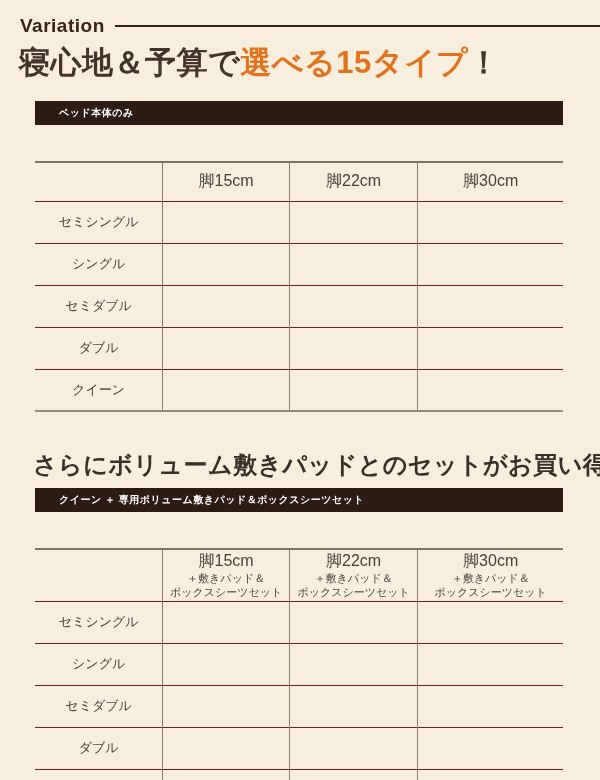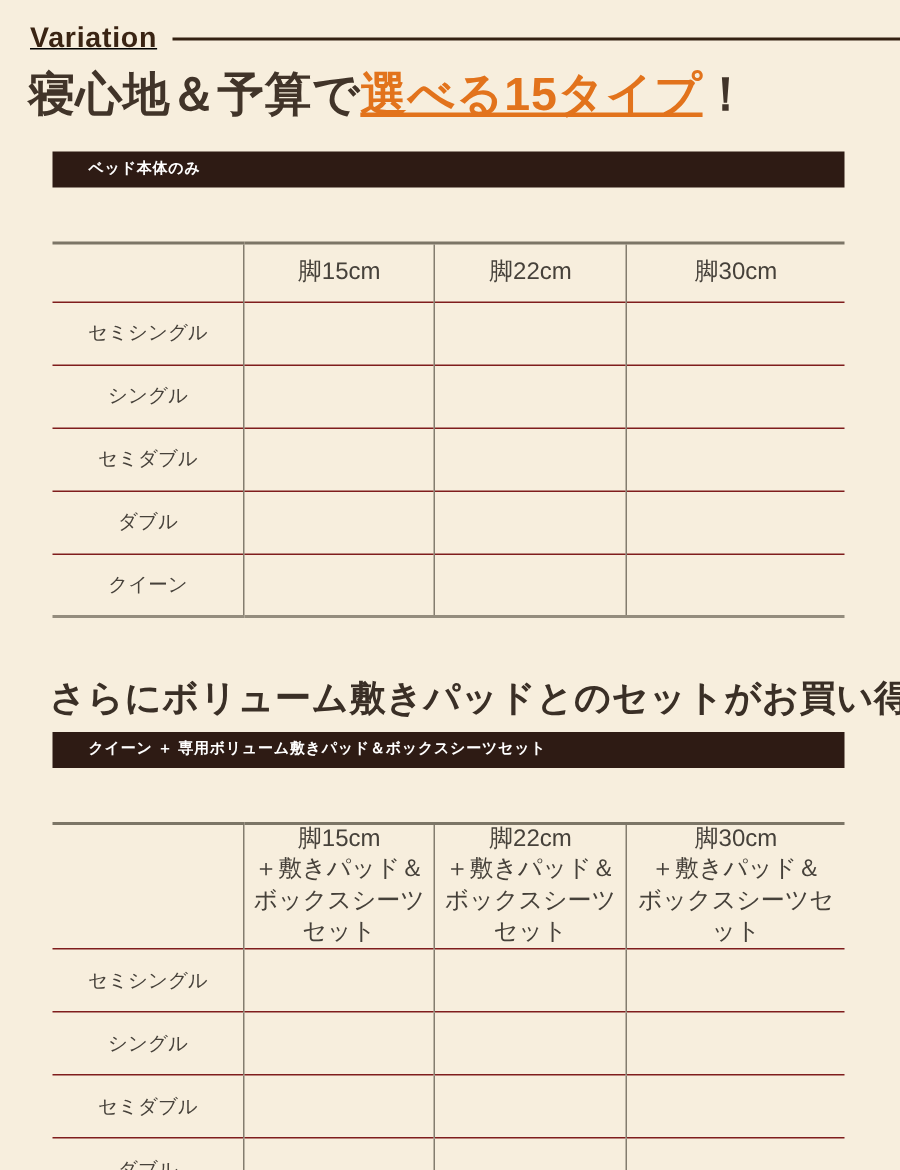--- a/index.html
+++ b/index.html
@@ -10,21 +10,20 @@
     background: #f7eedd;
     font-family: "Liberation Sans", "DejaVu Sans", sans-serif;
     overflow: hidden;
   }
 
   
   .variation-row {
     display: flex;
     align-items: center;
     padding: 15px 0 0 20px;
-    text-decoration: underline;
   }
   .variation-label {
     font-size: 19px;
     font-weight: bold;
     color: #3a2413;
     letter-spacing: 0.5px;
   }
   .variation-line {
     flex: 1;
     height: 2px;
@@ -35,21 +34,21 @@
   
   .page-title {
     margin: 9px 0 0 19px;
     font-size: 31px;
     font-weight: 600;
     color: #413429;
     line-height: 1.1;
     letter-spacing: 0.5px;
     white-space: nowrap;
   }
-  .page-title .hl { color: #e2731c; text-decoration: underline; }
+  .page-title .hl { color: #e2731c; }
 
   
   .content { margin: 21px 0 0 35px; width: 528px; }
 
   .section-bar {
     background: #2e1b14;
     color: #ffffff;
     font-size: 10px;
     font-weight: bold;
     height: 24px;
@@ -83,21 +82,21 @@
 
   .grid-1 { margin-top: 9px; }
   .grid-1 thead tr { height: 39px; }
   .grid tbody tr { height: 42px; }
   .grid thead th { font-size: 16px; }
   .grid tbody th { font-size: 13px; }
 
   .grid-2 { margin-top: 15px; }
   .grid-2 thead tr { height: 52px; }
   .col-main { font-size: 16px; line-height: 1.25; }
-  .col-sub  { font-size: 16px; line-height: 1.3; }
+  .col-sub  { font-size: 11px; line-height: 1.3; }
 
   
   .set-heading {
     margin: 37px 0 0 -2px;
     font-size: 24px;
     font-weight: 600;
     color: #3a2f26;
     letter-spacing: 0.5px;
     white-space: nowrap;
   }

